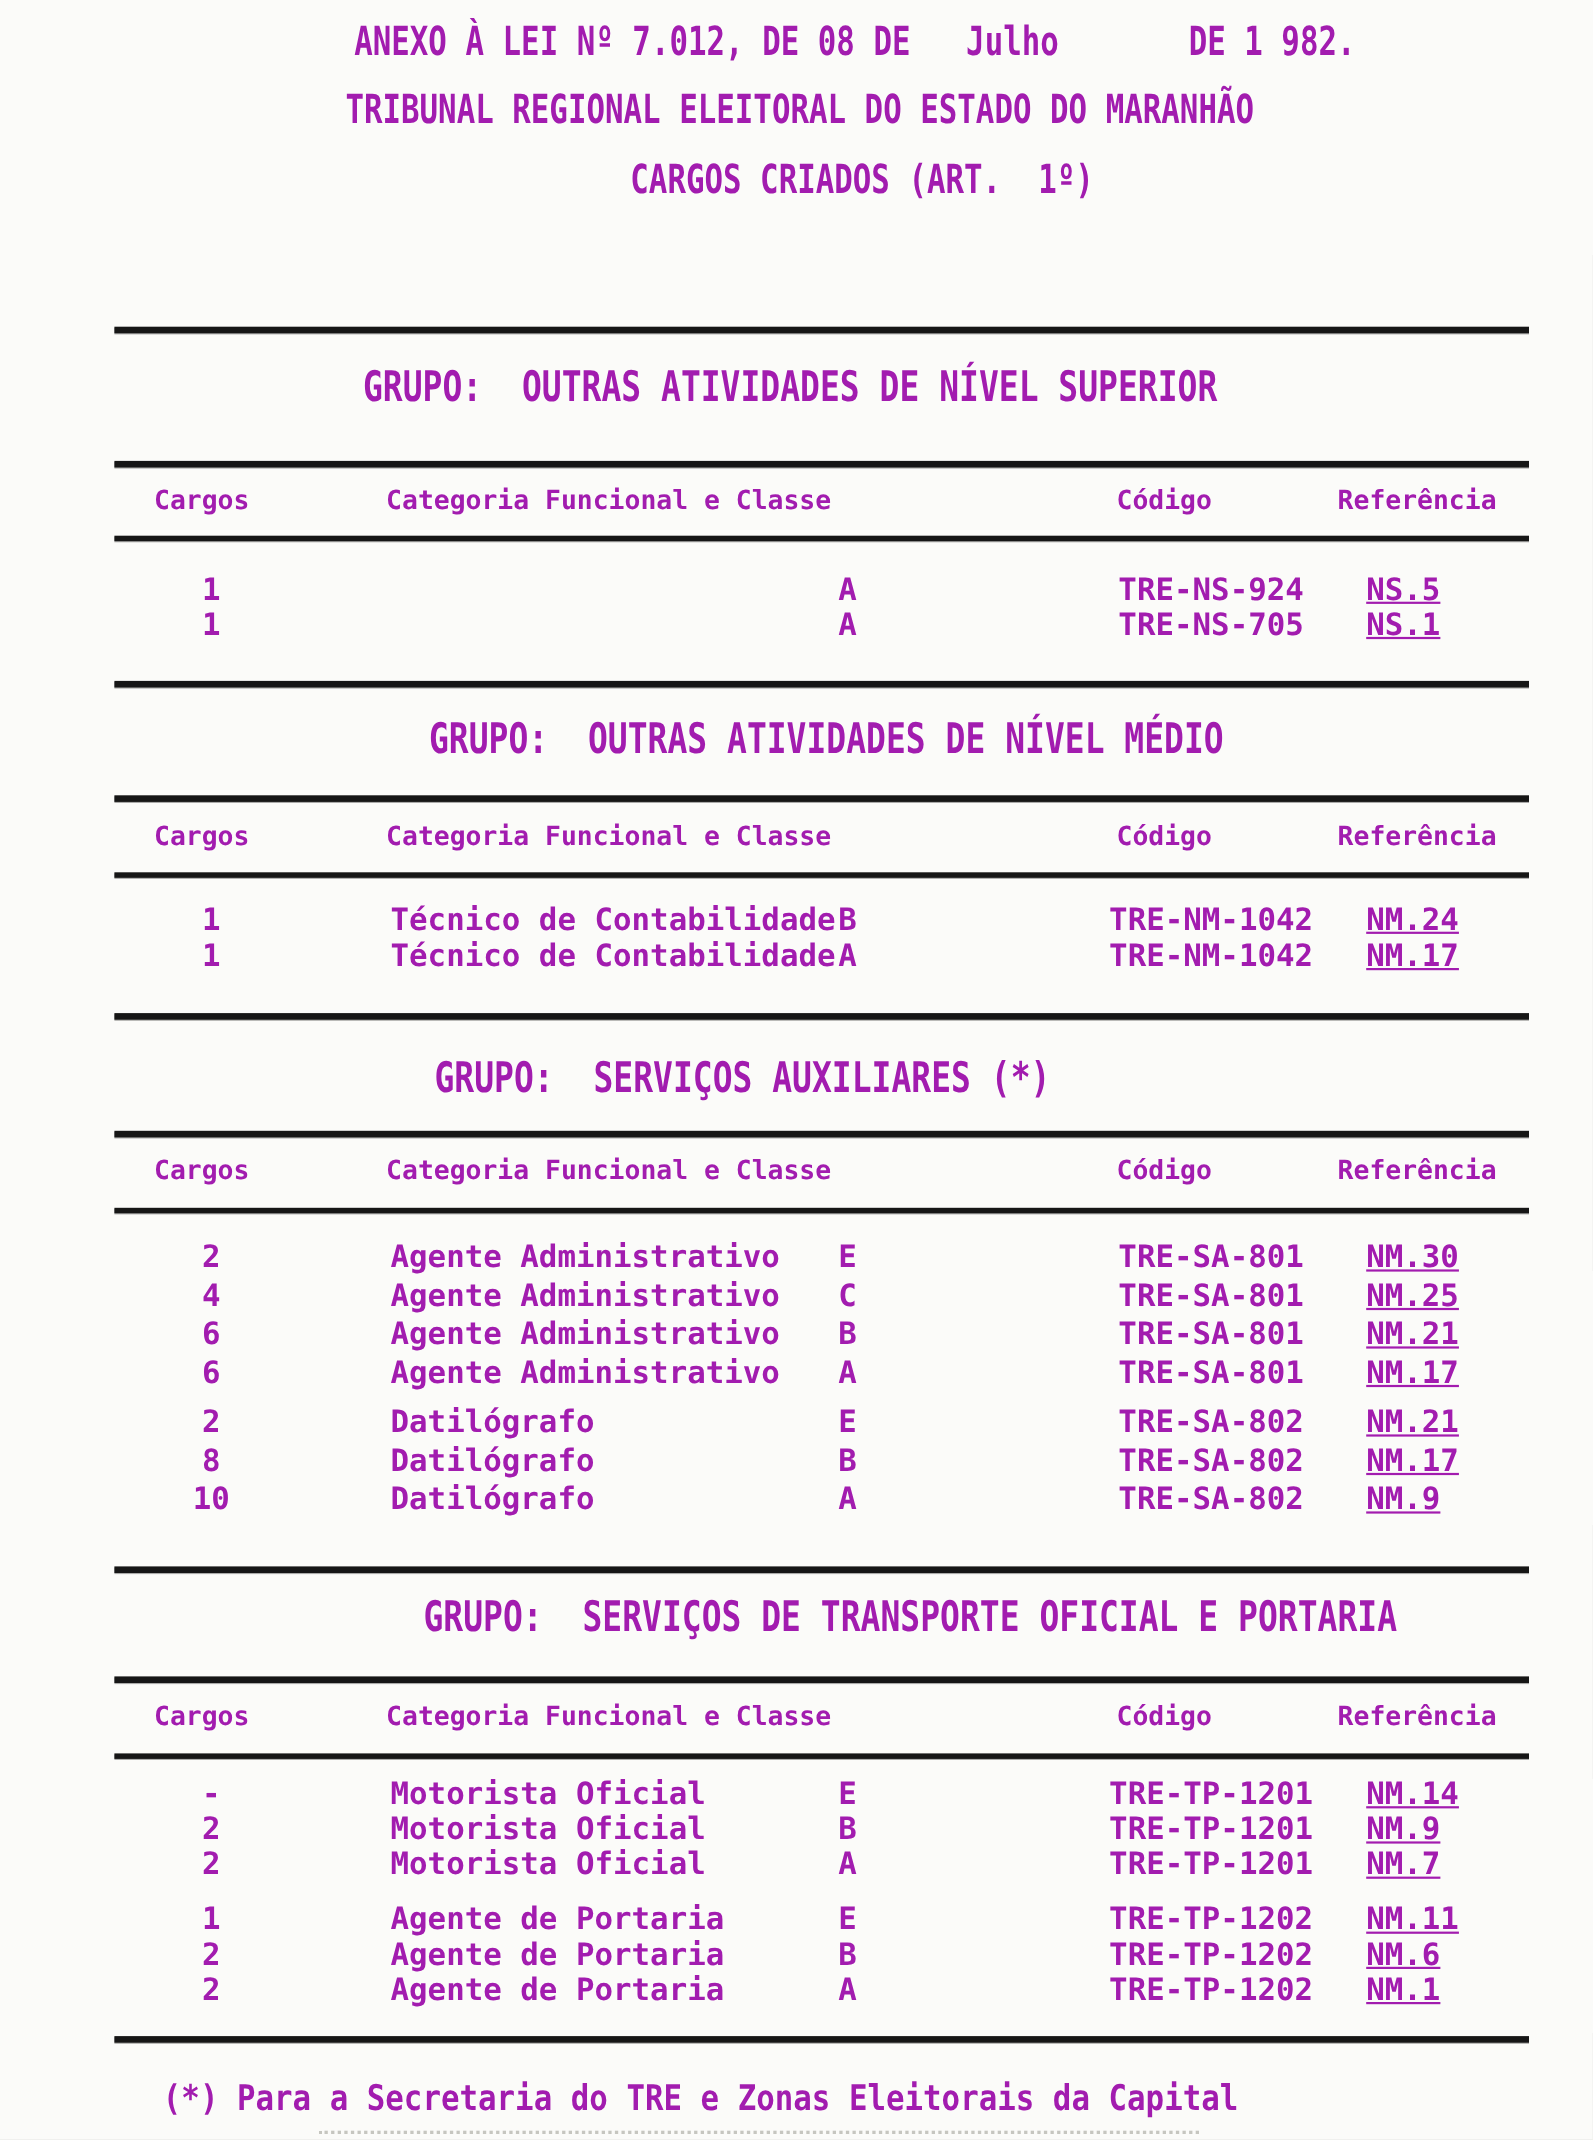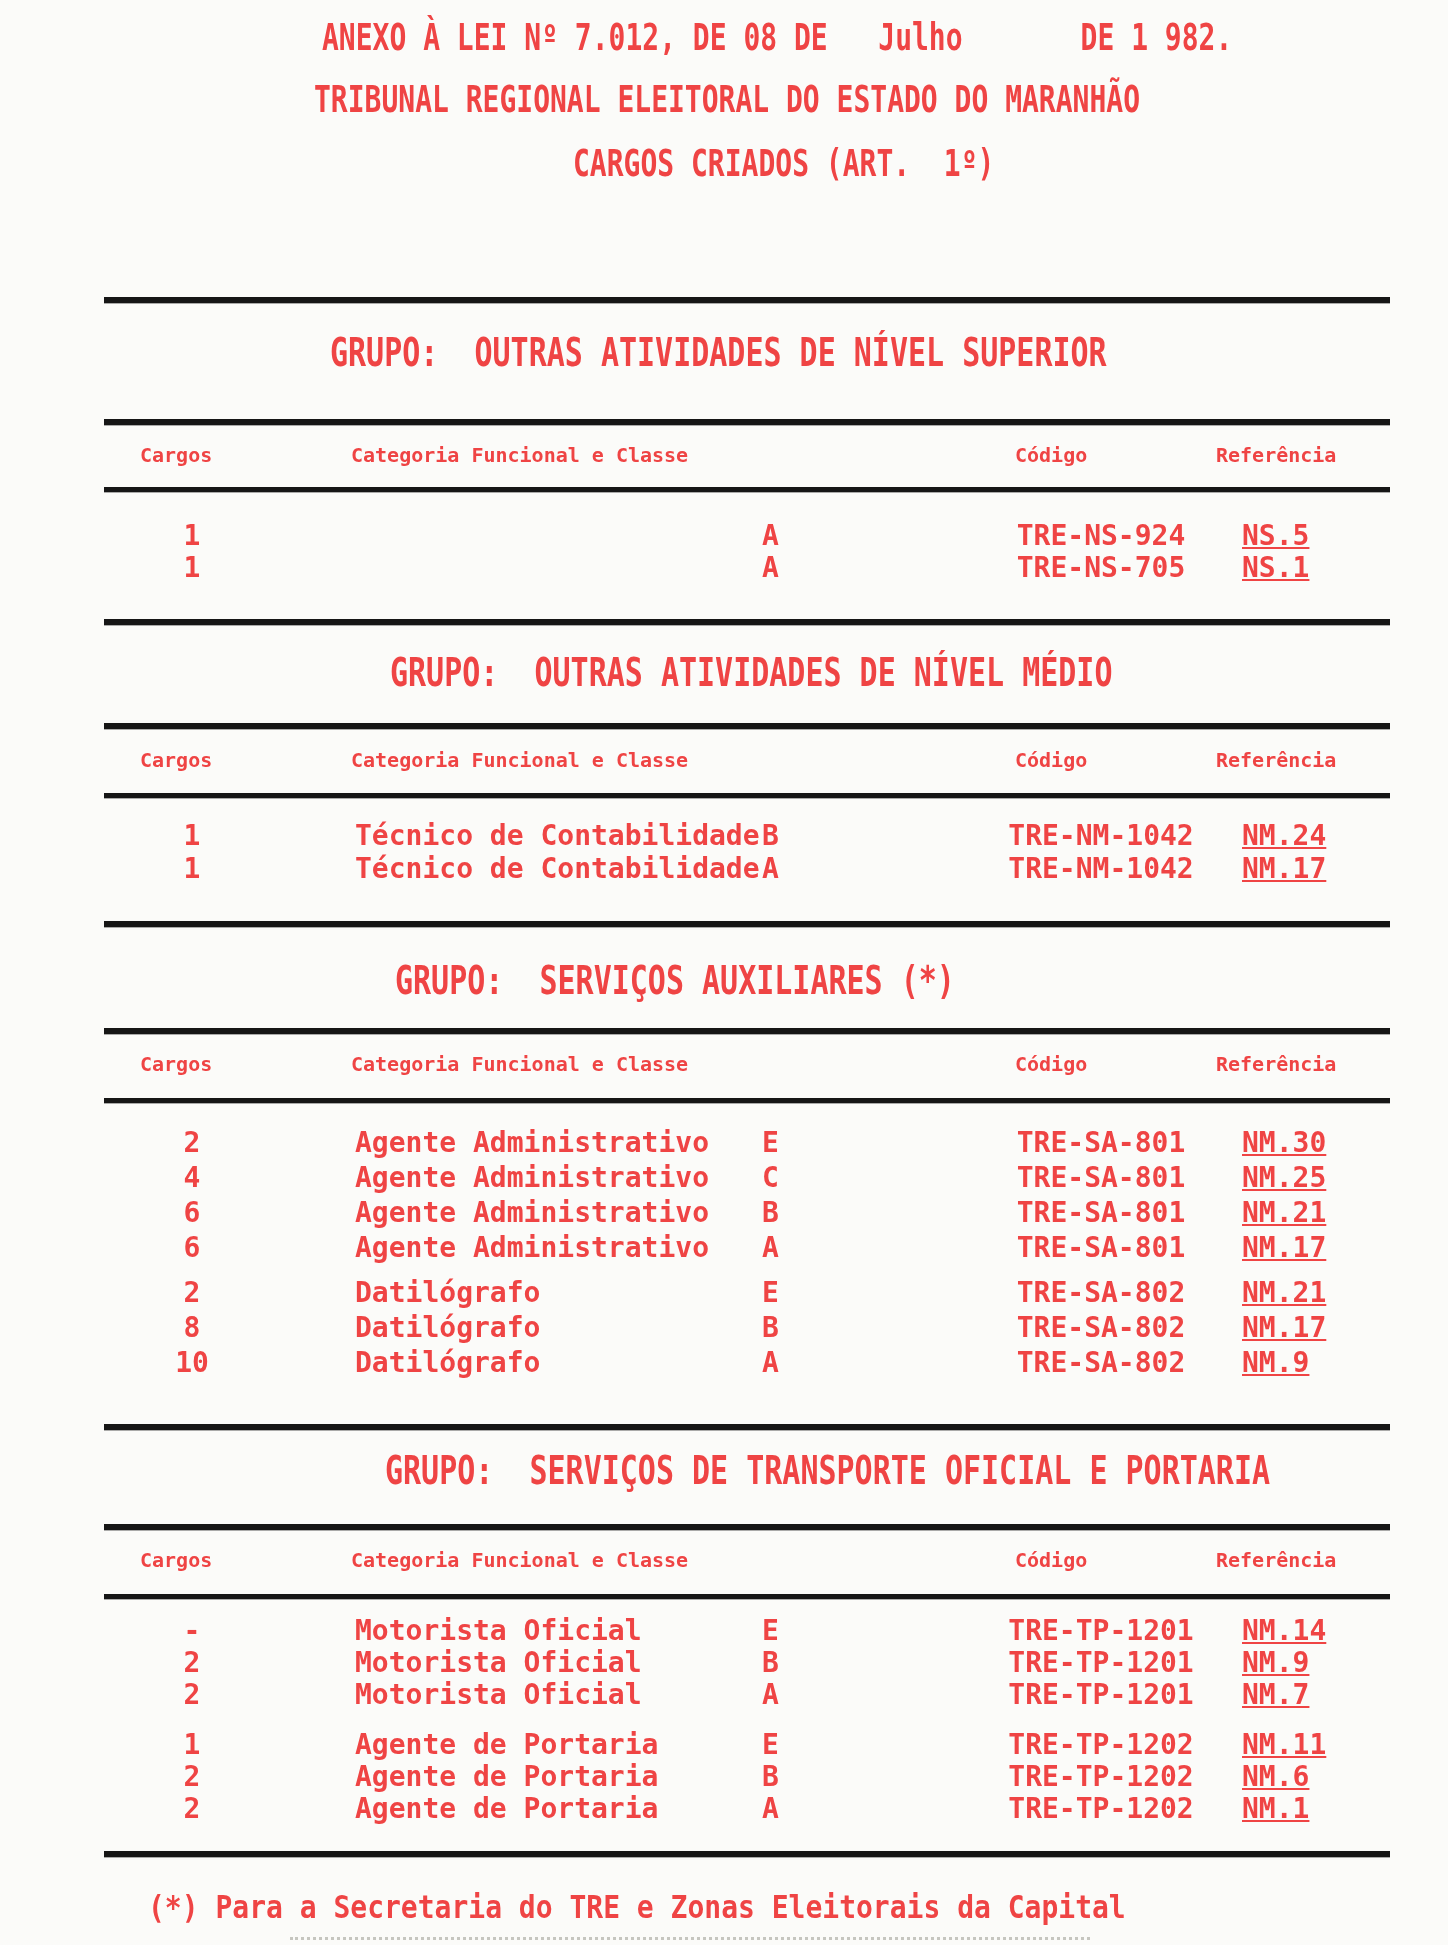--- a/index.html
+++ b/index.html
@@ -3,21 +3,21 @@
 <meta charset="utf-8">
 <title>ANEXO À LEI Nº 7.012</title>
 <style>
   html,body{margin:0;padding:0;background:#e8e8e6;}
   .page{
     position:relative;
     width:1448px;height:1945px;
     margin:0 auto;
     background:#fbfbf9;
     font-family:"DejaVu Sans Mono","Liberation Mono",monospace;
-    color:#ef4444;
+    color:#a21caf;
     overflow:hidden;
     font-weight:bold;
   }
   
   .hline{
     position:absolute;
     font-size:28px;line-height:34px;
     white-space:pre;
     transform:scaleY(1.3);
     transform-origin:left top;
@@ -33,21 +33,21 @@
   
   .rule{
     position:absolute;left:104px;width:1286px;height:6px;
     background:#161616;
     box-shadow:0 1px 0 rgba(20,20,20,.35);
   }
   .rule.thin{height:5px;}
   
   .chead{
     position:absolute;left:0;width:1256px;height:34px;
-    font-size:20px;line-height:34px;text-align:center;
+    font-size:24px;line-height:34px;text-align:center;
   }
   .chead span{position:absolute;top:0;white-space:pre;}
   .x-cargos{left:140px;}
   .x-categoria{left:351px;}
   .x-codigo{left:1015px;}
   .x-referencia{left:1216px;}
   
   .rows{
     position:absolute;left:104px;width:1300px;
     font-size:28px;

